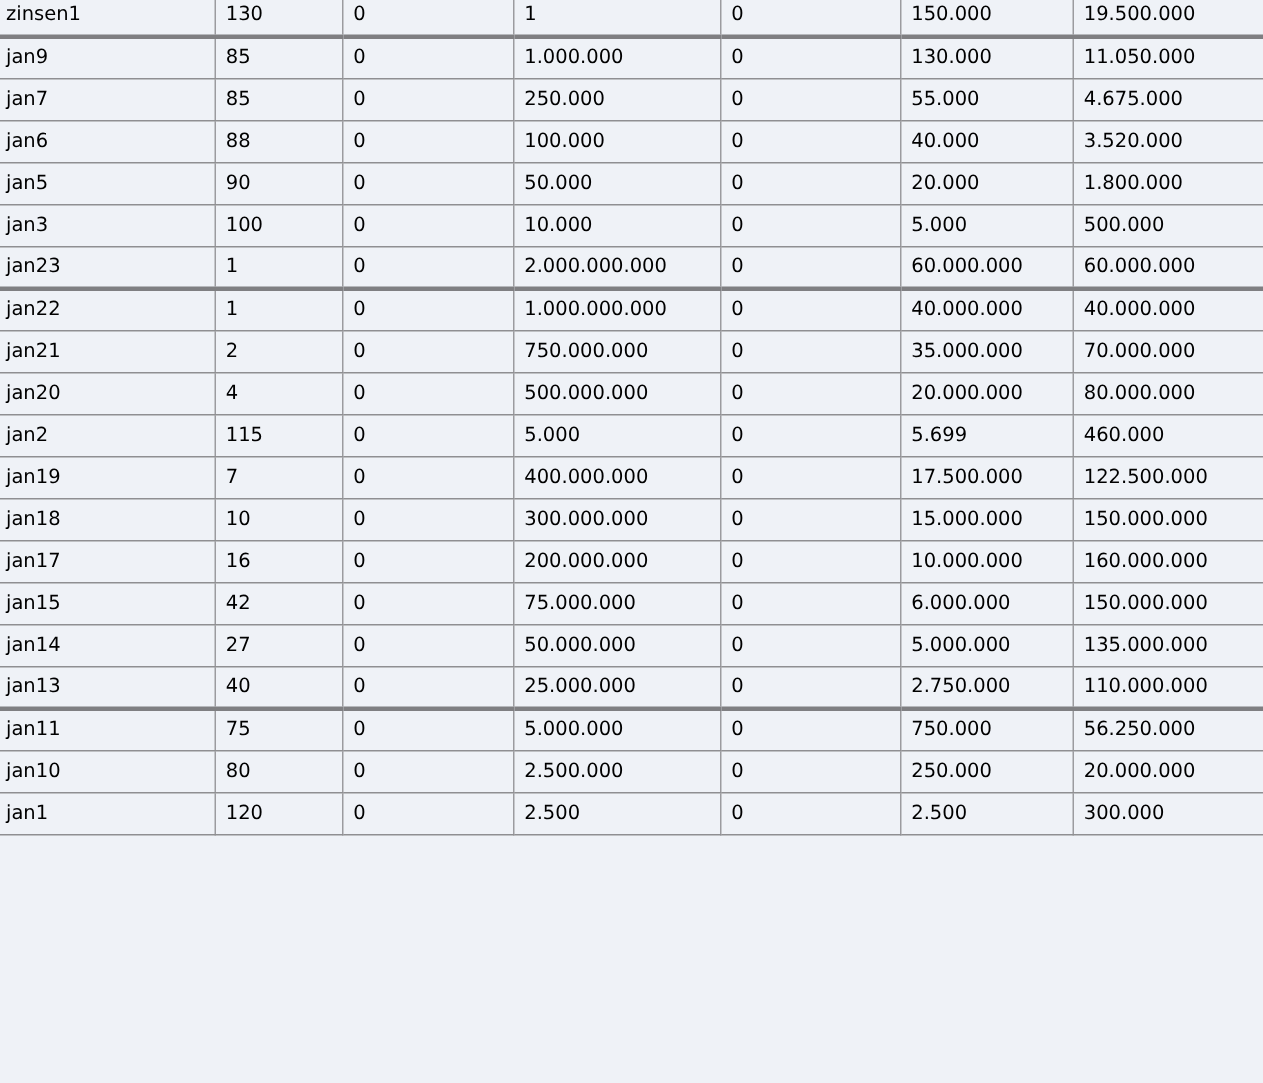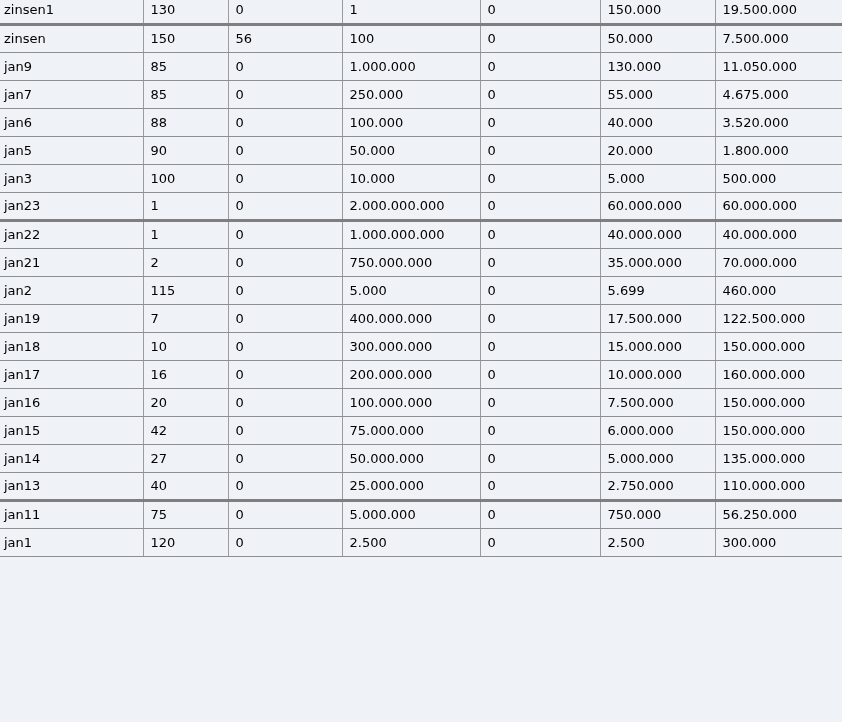--- a/index.html
+++ b/index.html
@@ -72,29 +72,20 @@
         <tr class="thick">
           <td>zinsen1</td>
           <td>130</td>
           <td>0</td>
           <td>1</td>
           <td>0</td>
           <td>150.000</td>
           <td>19.500.000</td>
         </tr>
         <tr>
-          <td>zinsen</td>
-          <td>150</td>
-          <td>56</td>
-          <td>100</td>
-          <td>0</td>
-          <td>50.000</td>
-          <td>7.500.000</td>
-        </tr>
-        <tr>
           <td>jan9</td>
           <td>85</td>
           <td>0</td>
           <td>1.000.000</td>
           <td>0</td>
           <td>130.000</td>
           <td>11.050.000</td>
         </tr>
         <tr>
           <td>jan7</td>
@@ -153,20 +144,29 @@
         <tr>
           <td>jan21</td>
           <td>2</td>
           <td>0</td>
           <td>750.000.000</td>
           <td>0</td>
           <td>35.000.000</td>
           <td>70.000.000</td>
         </tr>
         <tr>
+          <td>jan20</td>
+          <td>4</td>
+          <td>0</td>
+          <td>500.000.000</td>
+          <td>0</td>
+          <td>20.000.000</td>
+          <td>80.000.000</td>
+        </tr>
+        <tr>
           <td>jan2</td>
           <td>115</td>
           <td>0</td>
           <td>5.000</td>
           <td>0</td>
           <td>5.699</td>
           <td>460.000</td>
         </tr>
         <tr>
           <td>jan19</td>
@@ -187,29 +187,20 @@
           <td>150.000.000</td>
         </tr>
         <tr>
           <td>jan17</td>
           <td>16</td>
           <td>0</td>
           <td>200.000.000</td>
           <td>0</td>
           <td>10.000.000</td>
           <td>160.000.000</td>
-        </tr>
-        <tr>
-          <td>jan16</td>
-          <td>20</td>
-          <td>0</td>
-          <td>100.000.000</td>
-          <td>0</td>
-          <td>7.500.000</td>
-          <td>150.000.000</td>
         </tr>
         <tr>
           <td>jan15</td>
           <td>42</td>
           <td>0</td>
           <td>75.000.000</td>
           <td>0</td>
           <td>6.000.000</td>
           <td>150.000.000</td>
         </tr>
@@ -232,20 +223,29 @@
           <td>110.000.000</td>
         </tr>
         <tr>
           <td>jan11</td>
           <td>75</td>
           <td>0</td>
           <td>5.000.000</td>
           <td>0</td>
           <td>750.000</td>
           <td>56.250.000</td>
+        </tr>
+        <tr>
+          <td>jan10</td>
+          <td>80</td>
+          <td>0</td>
+          <td>2.500.000</td>
+          <td>0</td>
+          <td>250.000</td>
+          <td>20.000.000</td>
         </tr>
         <tr>
           <td>jan1</td>
           <td>120</td>
           <td>0</td>
           <td>2.500</td>
           <td>0</td>
           <td>2.500</td>
           <td>300.000</td>
         </tr>

